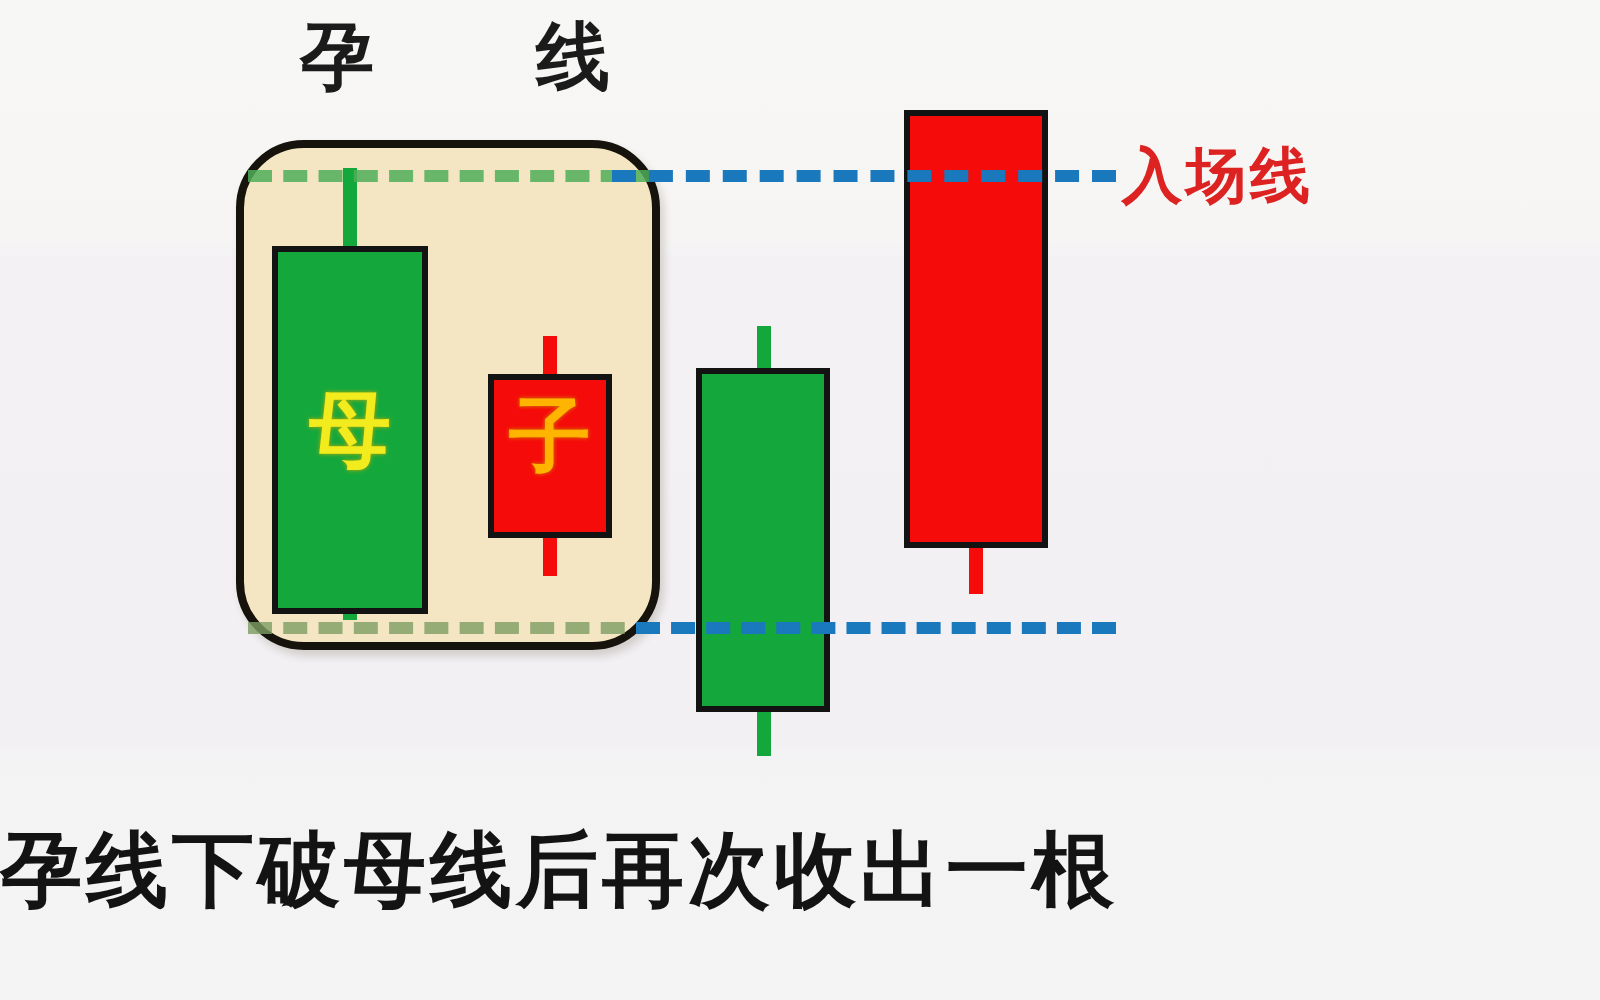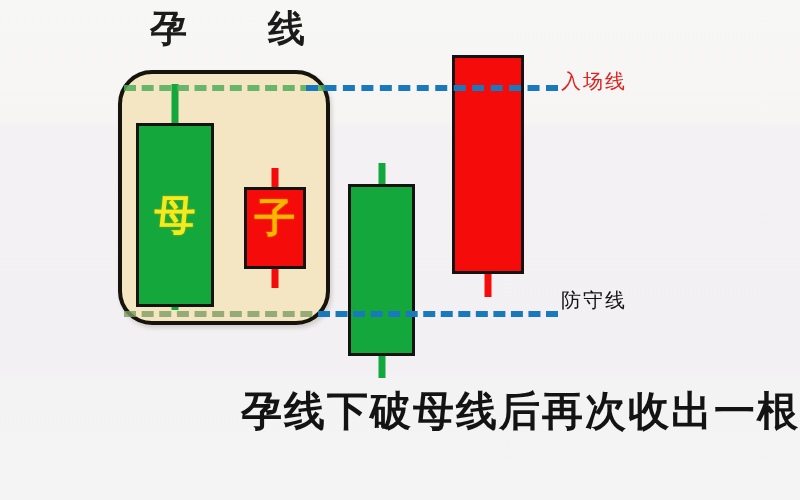--- a/index.html
+++ b/index.html
@@ -143,49 +143,50 @@
     left: 244px;
     top: 198px;
     width: 62px;
     color: #ffb400;
     text-shadow: 0 0 2px #d09000;
   }
 
   
   .side-label {
     position: absolute;
-    font-size: 20px;
-    font-weight: 400;
+    font-size: 30px;
+    font-weight: 700;
     white-space: nowrap;
     letter-spacing: 2px;
     font-family: "DejaVu Sans", "Liberation Sans", sans-serif;
   }
   #label-entry {
     left: 561px;
     top: 68px;
     color: #dd2222;
   }
   #label-defense {
     left: 561px;
     top: 287px;
     color: #141414;
   }
 
   
   .caption {
     position: absolute;
     left: 0;
     width: 800px;
-    text-align: right;
+    text-align: left;
     color: #131313;
     font-size: 41px;
     font-weight: 700;
     letter-spacing: 2px;
     white-space: nowrap;
     font-family: "DejaVu Sans", "Liberation Sans", sans-serif;
+    margin-top: 24px;
   }
   #caption-1 { top: 384px; }
   #caption-2 { top: 443px; }
 </style>
 </head>
 <body>
 
 <div id="stage">
 
   <div class="title">孕　线</div>
@@ -214,17 +215,16 @@
     <div class="wick greenw"></div>
     <div class="body green"></div>
   </div>
 
   <div class="candle" id="c-big">
     <div class="wick redw"></div>
     <div class="body red"></div>
   </div>
 
   <div class="side-label" id="label-entry">入场线</div>
-  <div class="side-label" id="label-defense">防守线</div>
 
   <div class="caption" id="caption-1">孕线下破母线后再次收出一根</div>
 
 </div>
 
 </body></html>

